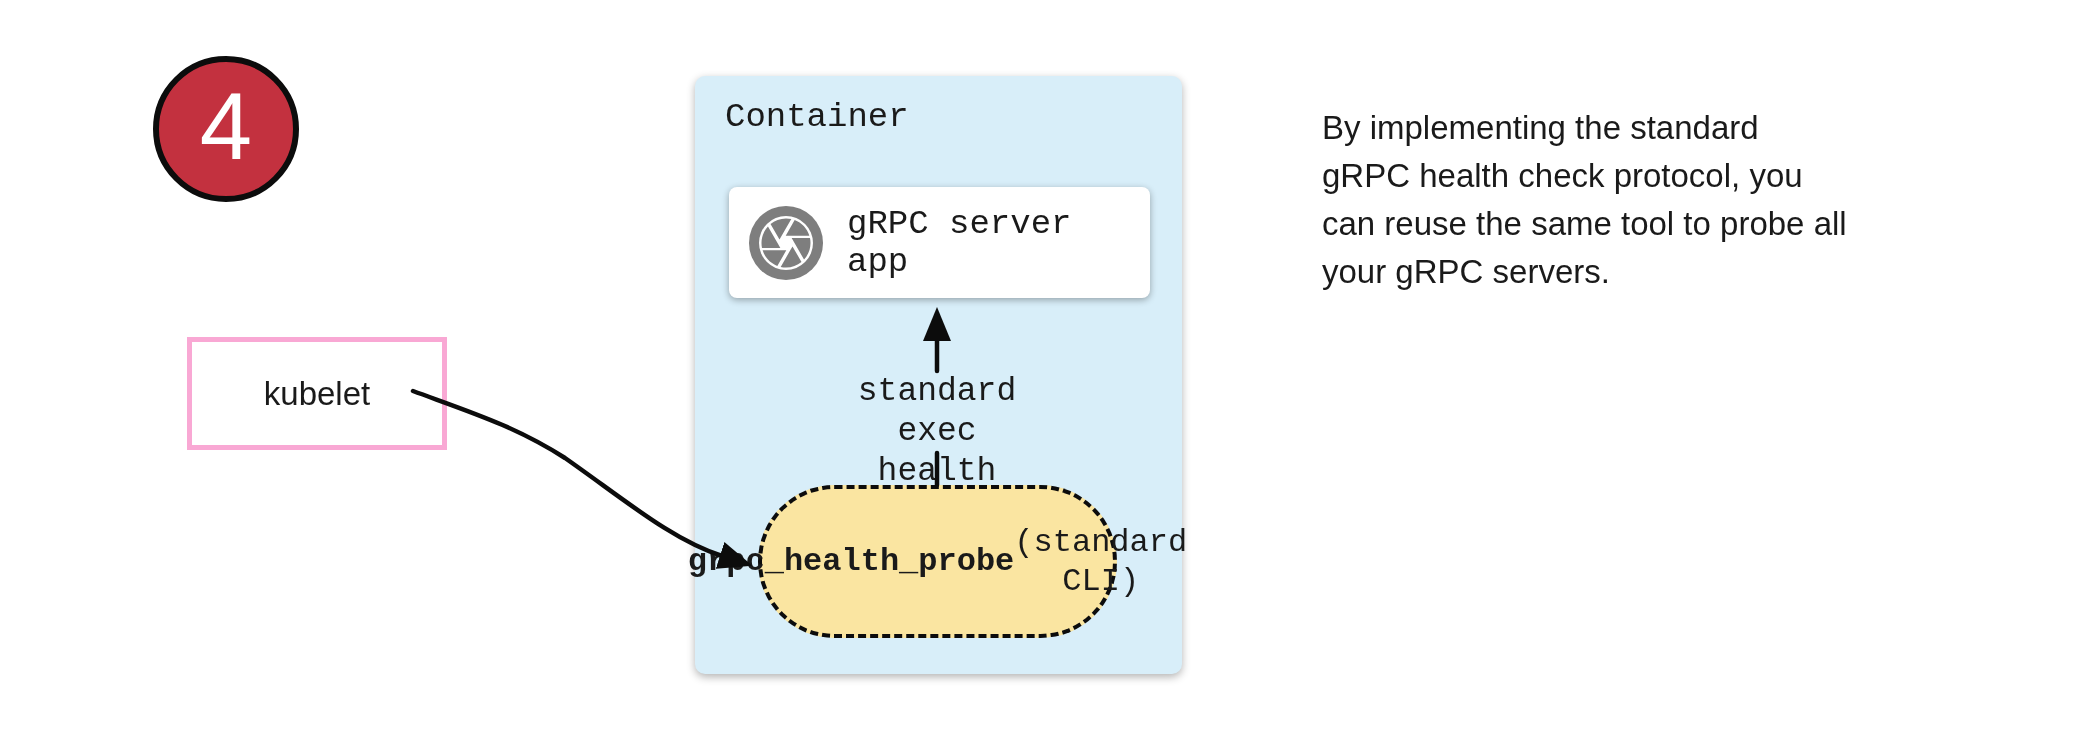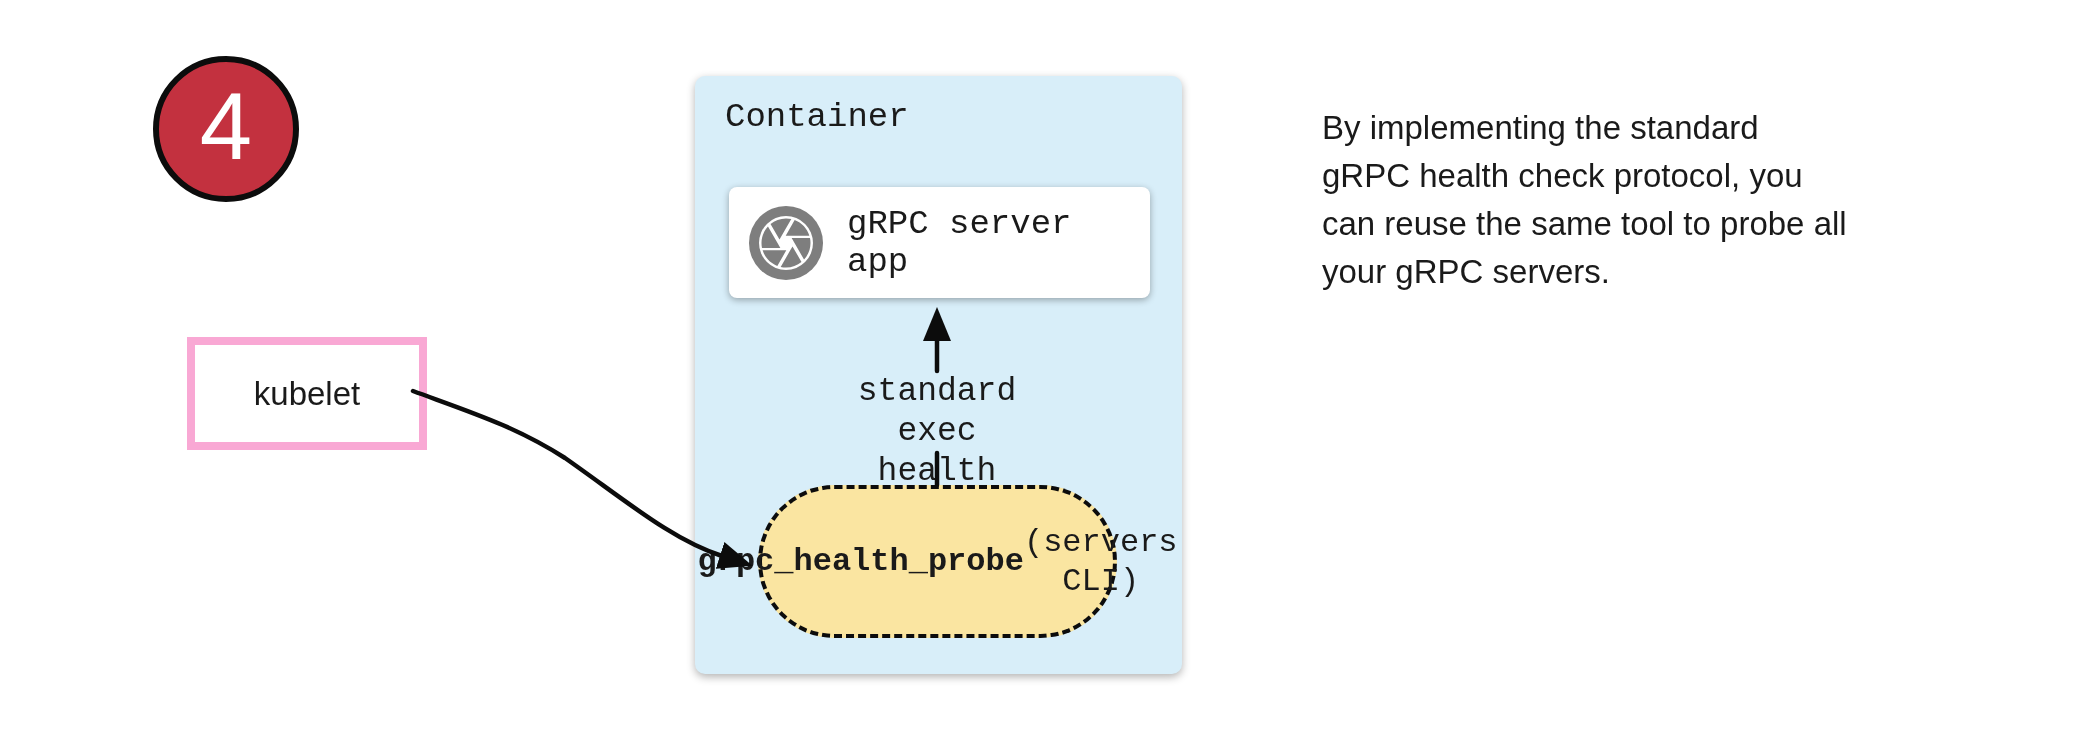--- a/index.html
+++ b/index.html
@@ -19,22 +19,22 @@
     background:var(--badge-fill,#C3313F);
     display:flex;align-items:center;justify-content:center;
   }
   .step-badge span{
     color:#ffffff;font-size:94px;line-height:1;
     transform:translateY(-2px);
   }
   
   .kubelet-box{
     position:absolute;left:187px;top:337px;
-    width:240px;height:113px;box-sizing:border-box;
-    border:8px solid #f9a8d4;background:#ffffff;
+    width:260px;height:113px;box-sizing:border-box;
+    border:5px solid #f9a8d4;background:#ffffff;
     display:flex;align-items:center;justify-content:center;
     font-size:33px;
   }
   
   .container-box{
     position:absolute;left:695px;top:76px;
     width:487px;height:598px;
     background:var(--container-fill,#D8EEF9);
     border-radius:10px;
     box-shadow:0 3px 9px rgba(0,0,0,0.30);
@@ -115,21 +115,21 @@
         </g>
       </svg>
       <span class="app-label">gRPC server app</span>
     </div>
 
     <div class="protocol-label">standard exec
 health protocol</div>
 
     <div class="probe-pill">
       <div class="pill-name">grpc_health_probe</div>
-      <div class="pill-sub">(servers CLI)</div>
+      <div class="pill-sub">(standard CLI)</div>
     </div>
   </div>
 
   <svg class="arrow-layer" viewBox="0 0 2100 750">
     <defs>
       <marker id="ah" viewBox="0 0 34 28" refX="2" refY="14" markerWidth="34" markerHeight="28" orient="auto" markerUnits="userSpaceOnUse">
         <path d="M0,0 L34,14 L0,28 Z" fill="#0c0c0c"></path>
       </marker>
     </defs>
 

